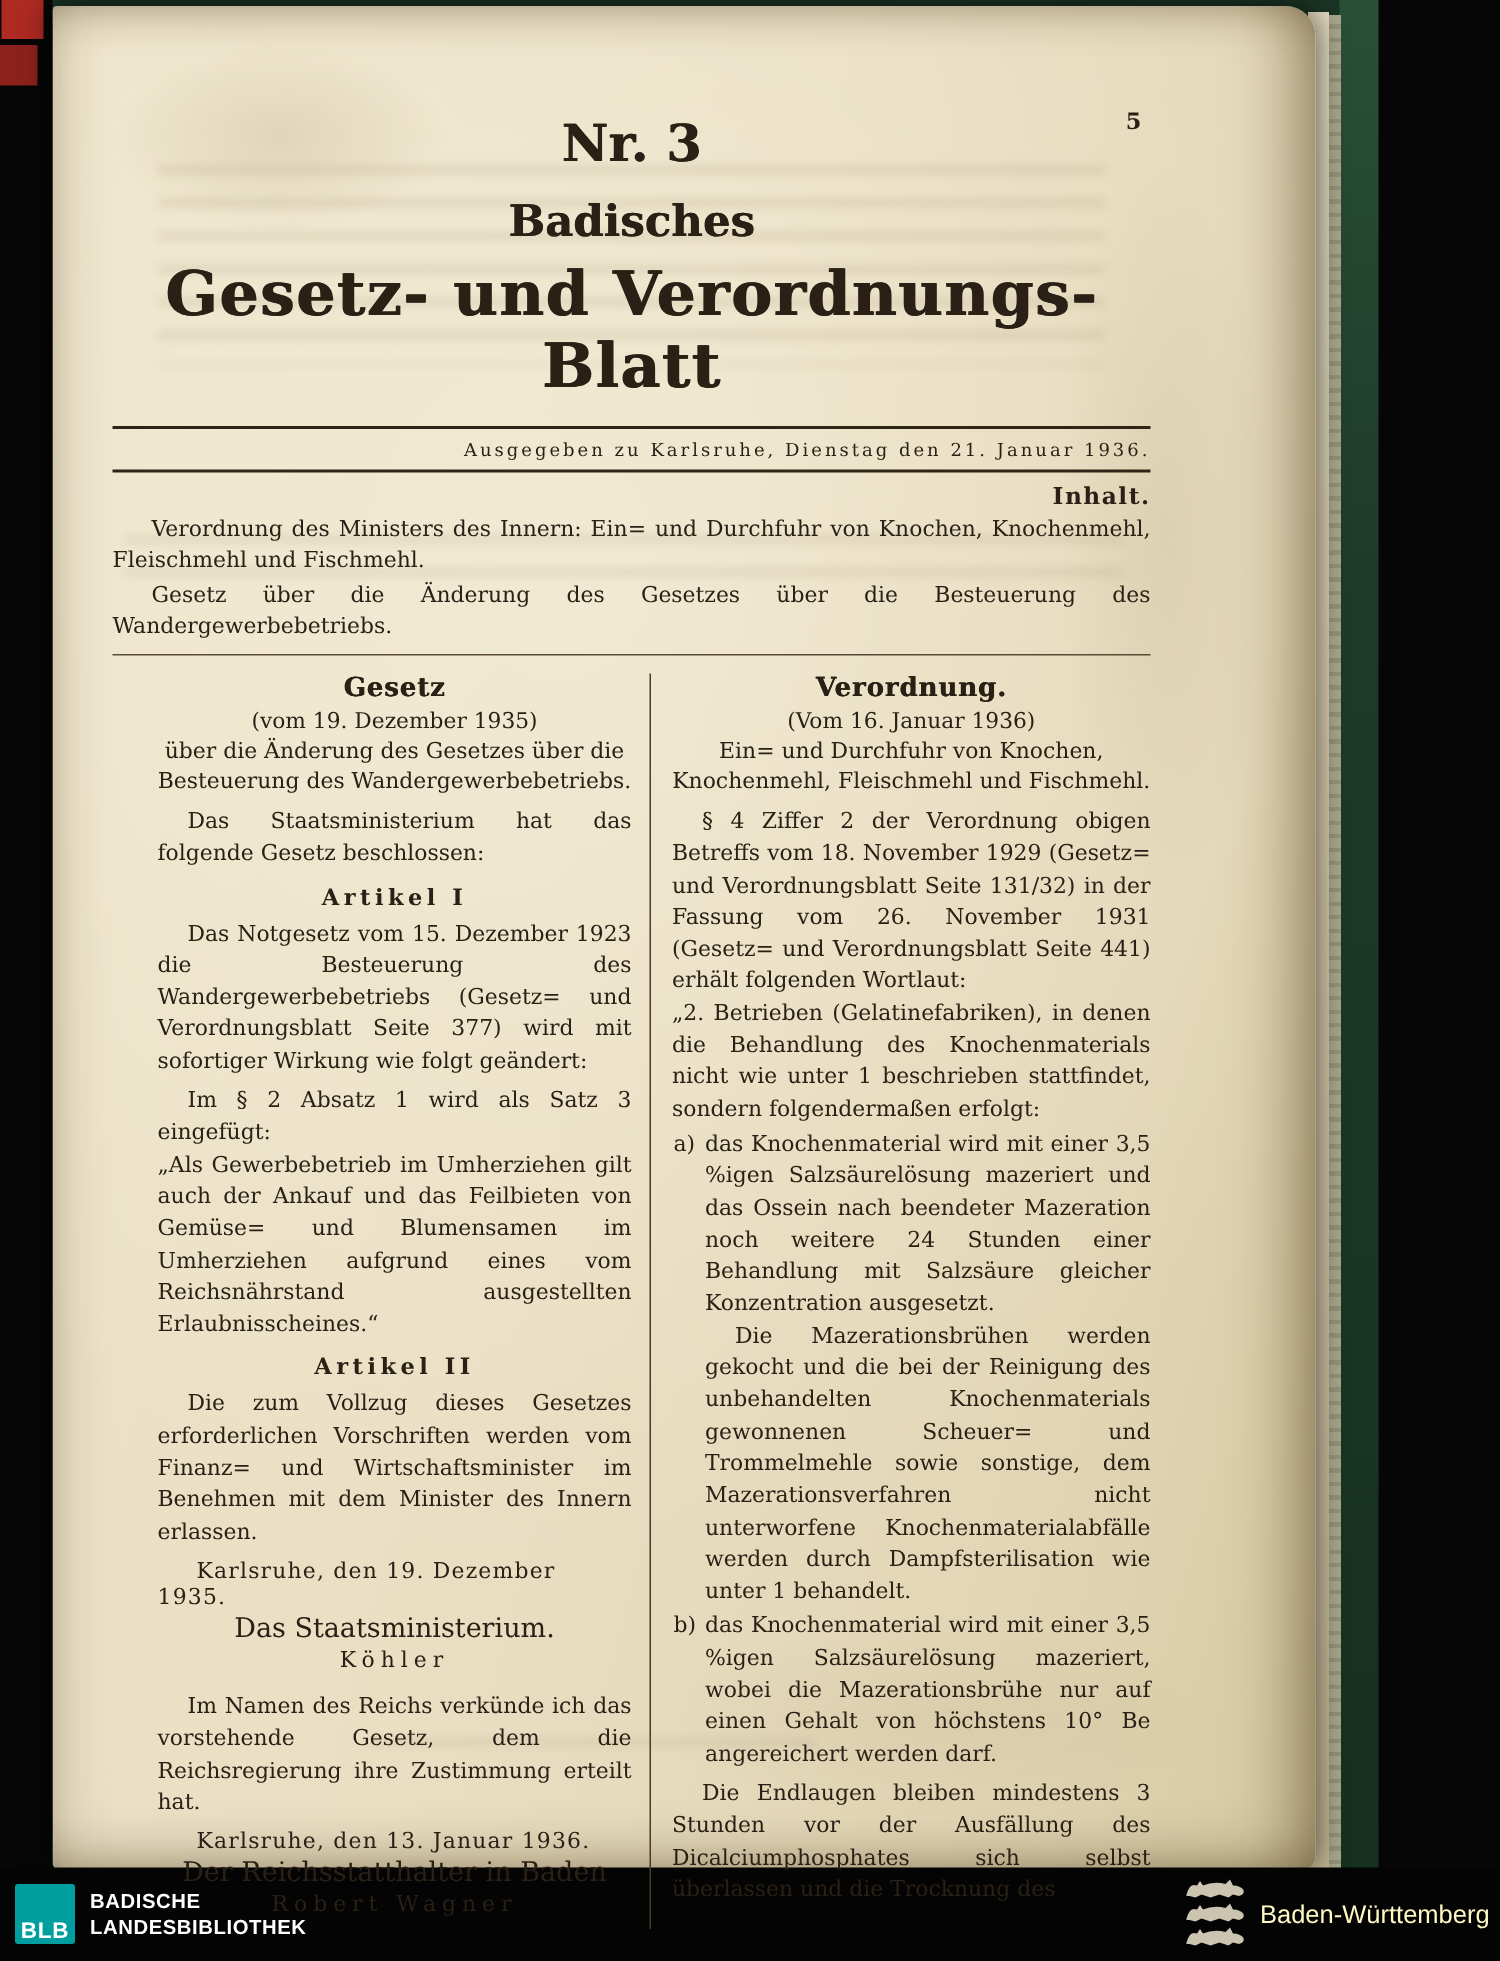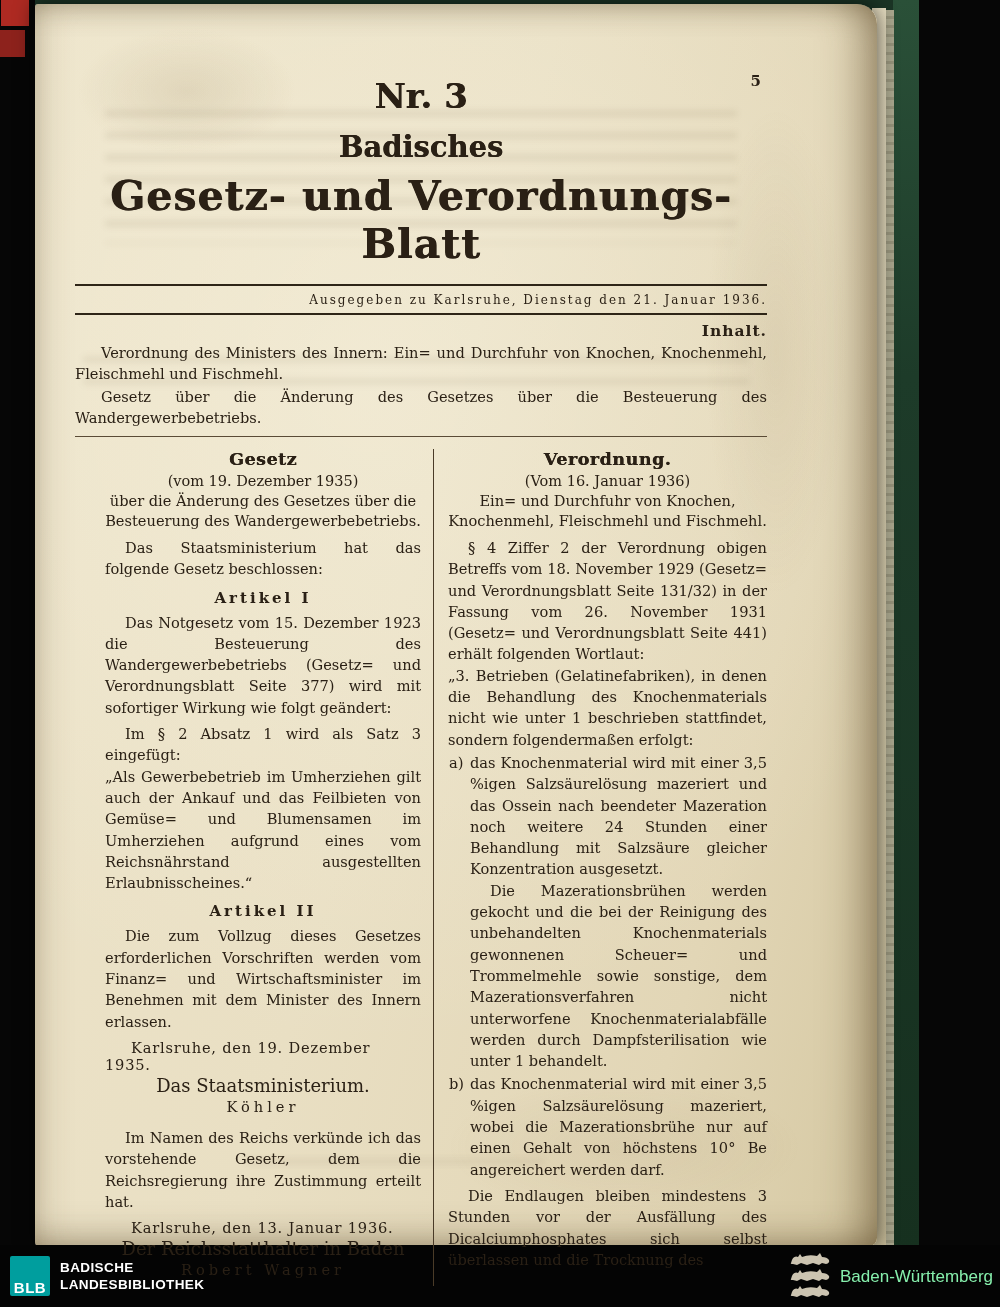--- a/index.html
+++ b/index.html
@@ -91,21 +91,21 @@
 
   
   .footer{position:absolute;left:0;top:1245px;width:1000px;height:62px;background:#040404;
     font-family:"Liberation Sans", sans-serif;}
   .blb-box{position:absolute;left:10px;top:11px;width:40px;height:40px;background:#009e9e;
     border-radius:2px;display:flex;align-items:flex-end;justify-content:center;}
   .blb-box span{color:#fff;font-weight:bold;font-size:15px;letter-spacing:.5px;}
   .lib-name{position:absolute;left:60px;top:14px;color:#fff;font-weight:bold;
     font-size:13.5px;line-height:17px;letter-spacing:.4px;}
   .bw-arms{position:absolute;left:788px;top:7px;}
-  .bw-text{position:absolute;left:840px;top:22px;color:#86efac;font-size:17px;}
+  .bw-text{position:absolute;left:840px;top:22px;color:#fef9c3;font-size:17px;}
 </style>
 </head>
 <body>
 
 <div class="top-green"></div>
 <div class="cover-green"></div>
 <div class="edge-strip-1"></div>
 <div class="edge-strip-2"></div>
 <div class="red-bookmark-1"></div>
 <div class="red-bookmark-2"></div>
@@ -154,21 +154,21 @@
         <div class="sig">Robert Wagner</div>
       </div>
 
       <div class="divider"></div>
 
       <div class="col-right">
         <div class="col-h">Verordnung.</div>
         <div class="col-date">(Vom 16. Januar 1936)</div>
         <div class="col-sub">Ein= und Durchfuhr von Knochen, Knochenmehl, Fleischmehl und Fischmehl.</div>
         <p class="body ind">§ 4 Ziffer 2 der Verordnung obigen Betreffs vom 18. November 1929 (Gesetz= und Verordnungsblatt Seite 131/32) in der Fassung vom 26. November 1931 (Gesetz= und Verordnungsblatt Seite 441) erhält folgenden Wortlaut:</p>
-        <p class="body p2gap">„3. Betrieben (Gelatinefabriken), in denen die Behandlung des Knochenmaterials nicht wie unter 1 beschrieben stattfindet, sondern folgendermaßen erfolgt:</p>
+        <p class="body p2gap">„2. Betrieben (Gelatinefabriken), in denen die Behandlung des Knochenmaterials nicht wie unter 1 beschrieben stattfindet, sondern folgendermaßen erfolgt:</p>
         <div class="hang">
           <span class="hang-label">a)</span>
           <p class="body">das Knochenmaterial wird mit einer 3,5 %igen Salzsäurelösung mazeriert und das Ossein nach beendeter Mazeration noch weitere 24 Stunden einer Behandlung mit Salzsäure gleicher Konzentration ausgesetzt.</p>
           <p class="body ind">Die Mazerationsbrühen werden gekocht und die bei der Reinigung des unbehandelten Knochenmaterials gewonnenen Scheuer= und Trommelmehle sowie sonstige, dem Mazerationsverfahren nicht unterworfene Knochenmaterialabfälle werden durch Dampfsterilisation wie unter 1 behandelt.</p>
         </div>
         <div class="hang">
           <span class="hang-label">b)</span>
           <p class="body">das Knochenmaterial wird mit einer 3,5 %igen Salzsäurelösung mazeriert, wobei die Mazerationsbrühe nur auf einen Gehalt von höchstens 10° Be angereichert werden darf.</p>
         </div>
         <p class="body ind sp">Die Endlaugen bleiben mindestens 3 Stunden vor der Ausfällung des Dicalciumphosphates sich selbst überlassen und die Trocknung des</p>

